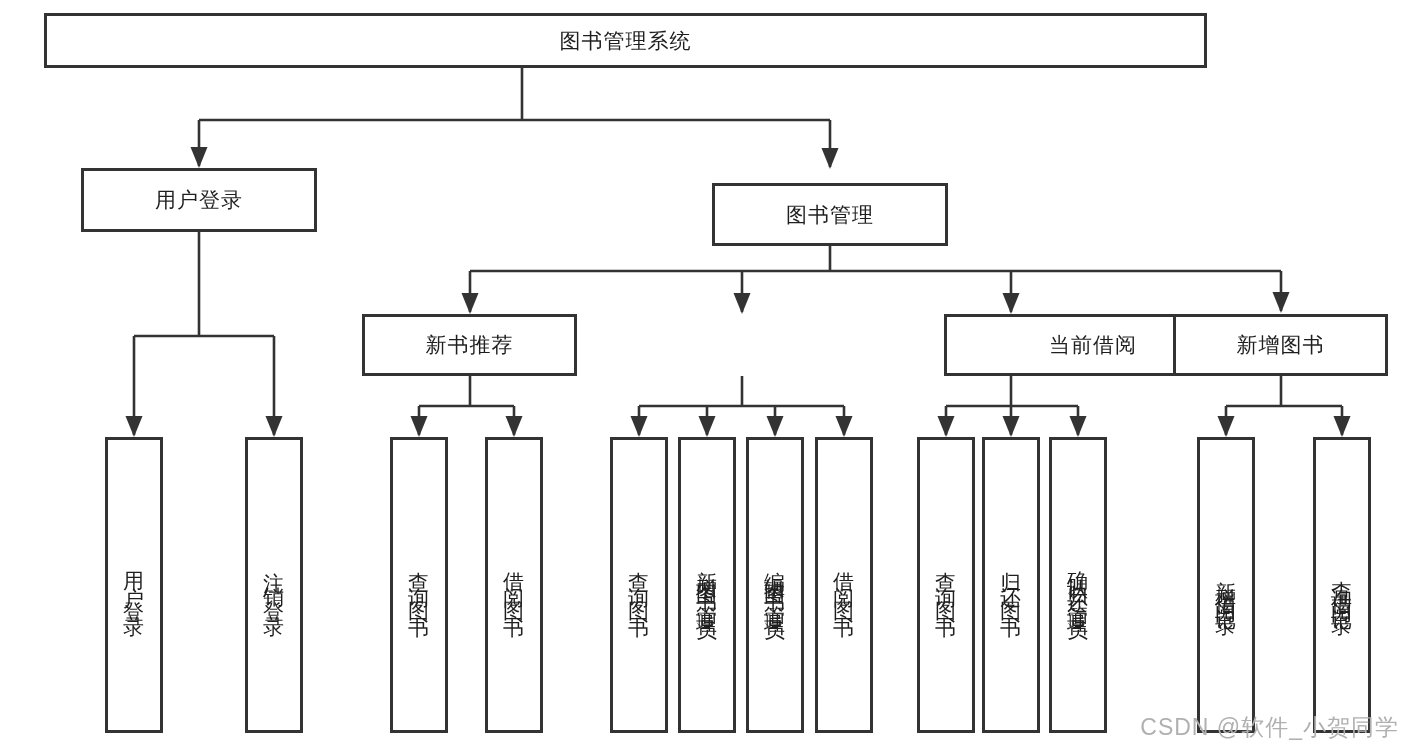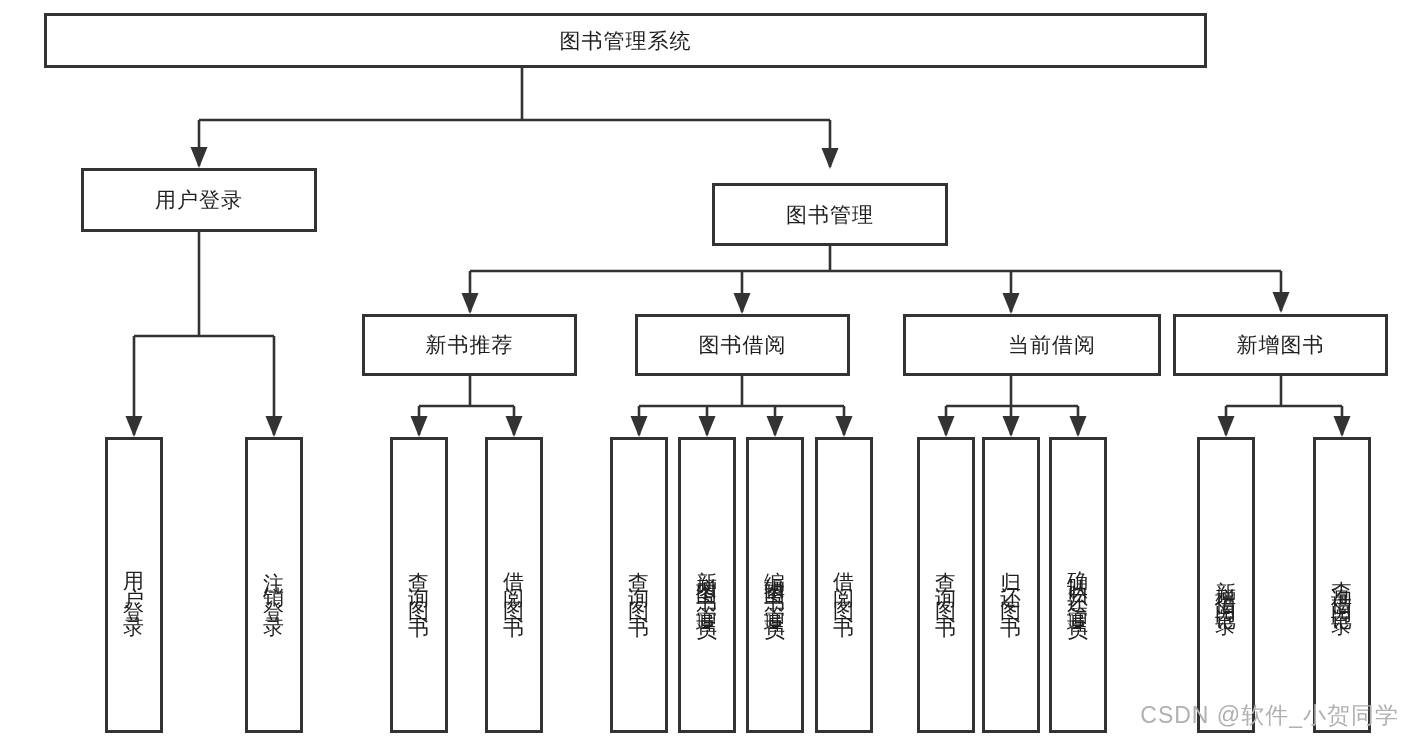--- a/index.html
+++ b/index.html
@@ -58,21 +58,21 @@
     letter-spacing: 15px;
     line-height: 1;
     white-space: nowrap;
   }
   .leaf-label.long {
     letter-spacing: 7px;
   }
   .watermark {
     position: absolute;
     right: 6px;
-    bottom: 16px;
+    bottom: 4px;
     z-index: 5;
     font-size: 23px;
     color: #b0b0b0;
     letter-spacing: 1px;
     white-space: nowrap;
   }
 </style>
 </head>
 <body>
 
@@ -118,24 +118,21 @@
   <div class="node" style="left:81px; top:168px; width:236px; height:64px;">
     <span class="node-label">用户登录</span>
   </div>
   <div class="node" style="left:712px; top:169px; width:236px; height:63px;margin-top:14px;">
     <span class="node-label">图书管理</span>
   </div>
 
   <div class="node" style="left:362px; top:314px; width:215px; height:62px;">
     <span class="node-label">新书推荐</span>
   </div>
-  <div class="node" style="left:635px; top:314px; width:215px; height:62px;">
-    <span class="node-label">图书借阅</span>
-  </div>
-  <div class="node" style="left:903px; top:314px; width:258px; height:62px;padding-left:40px;">
+  <div class="node" style="left:944px; top:314px; width:258px; height:62px;padding-left:40px;">
     <span class="node-label">当前借阅</span>
   </div>
   <div class="node" style="left:1173px; top:314px; width:215px; height:62px;">
     <span class="node-label">新增图书</span>
   </div>
 
   <div class="leaf" style="left:105px;">
     <span class="leaf-label">用户登录</span>
   </div>
   <div class="leaf" style="left:245px;">

